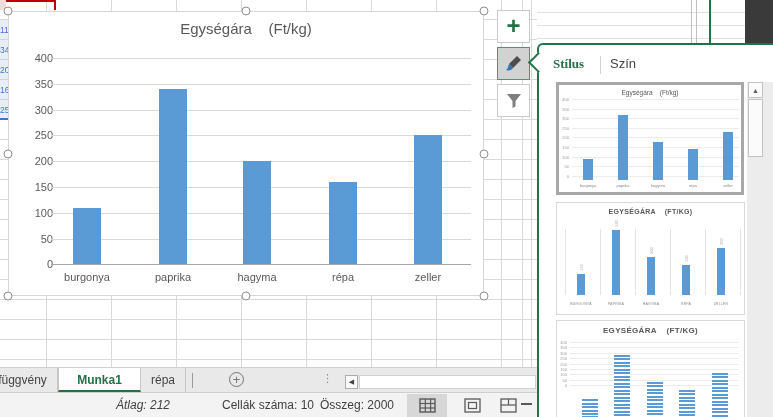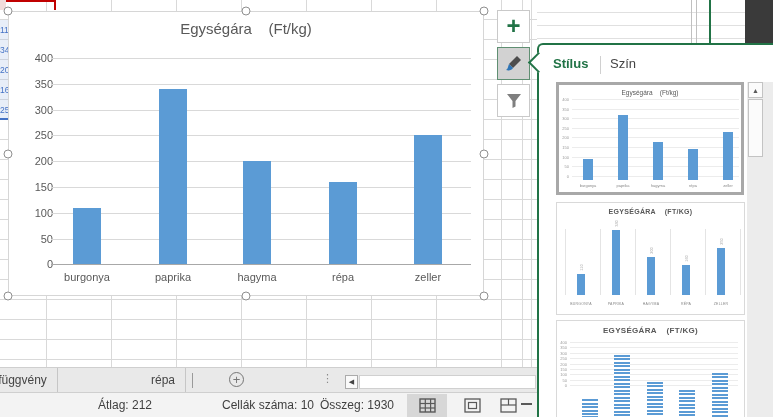--- a/index.html
+++ b/index.html
@@ -184,21 +184,21 @@
     <path d="M5,10 L9,14 C8,16 5,17 2,16 C4,15 4,12 5,10 Z" fill="#2e75b6"></path>
   </svg>
 </div>
 <div class="abs chart-btn" style="left:497px;top:84px;">
   <svg width="18" height="17" viewBox="0 0 18 17">
     <polygon points="2,2 16,2 10.5,9 10.5,14.5 7.5,16 7.5,9" fill="#7f7f7f"></polygon>
   </svg>
 </div>
 
 <div class="abs" id="style-panel">
-  <div class="abs panel-tab active" style="left:14px;top:11px;">Stílus</div>
+  <div class="abs panel-tab active" style="left:14px;top:11px;font-family:Liberation Serif, serif;">Stílus</div>
   <div class="abs" id="panel-tab-sep"></div>
   <div class="abs panel-tab inactive" style="left:71px;top:11px;">Szín</div>
 
   <div class="abs preview selected" id="prev1" style="left:17px;top:37px;width:188px;height:113px;">
     <div class="ptitle p1title">Egységára    (Ft/kg)</div>
   <div class="ptick" style="left: 0px; top: 12px;">400</div>
       <div class="pgrid" style="left: 13px; top: 14px; width: 167px;"></div>
       <div class="ptick" style="left: 0px; top: 21.6px;">350</div>
       <div class="pgrid" style="left: 13px; top: 23.6px; width: 167px;"></div>
       <div class="ptick" style="left: 0px; top: 31.2px;">300</div>
@@ -279,32 +279,33 @@
 
   <div class="abs" id="panel-scroll">
     <div id="scroll-up">▲</div>
     <div id="scroll-thumb"></div>
   </div>
 </div>
 <div class="abs" id="panel-notch"></div>
 
 <div class="abs" id="tab-bar">
   <div class="sheet-tab inactive" style="left:-12px;width:70px;">függvény</div>
+  <div class="sheet-tab active" style="left:58px;width:83px;">Munka1</div>
   <div class="sheet-tab inactive" style="left:141px;width:45px;">répa</div>
   <div id="tabsep2"></div>
   <div id="new-sheet">+</div>
   <div id="tab-dots">⋮</div>
   <div id="tab-scroll-left">◀</div>
   <div id="h-scrollbar"></div>
 </div>
 
 <div class="abs" id="status-bar">
-  <div class="status-text" style="left:98px;">Átlag: 212</div>
+  <div class="status-text" style="left:116px;font-style:italic;">Átlag: 212</div>
   <div class="status-text" style="left:222px;">Cellák száma: 10</div>
-  <div class="status-text" style="left:320px;">Összeg: 1930</div>
+  <div class="status-text" style="left:320px;">Összeg: 2000</div>
   <div class="view-btn selected" style="left:407px;">
     <svg width="17" height="15" viewBox="0 0 17 15">
       <rect x="1" y="1" width="15" height="13" fill="none" stroke="#595959" stroke-width="1.4"></rect>
       <line x1="6.3" y1="1" x2="6.3" y2="14" stroke="#595959" stroke-width="1.2"></line>
       <line x1="11.6" y1="1" x2="11.6" y2="14" stroke="#595959" stroke-width="1.2"></line>
       <line x1="1" y1="5.5" x2="16" y2="5.5" stroke="#595959" stroke-width="1.2"></line>
       <line x1="1" y1="10" x2="16" y2="10" stroke="#595959" stroke-width="1.2"></line>
     </svg>
   </div>
   <div class="view-btn" style="left:452px;">

